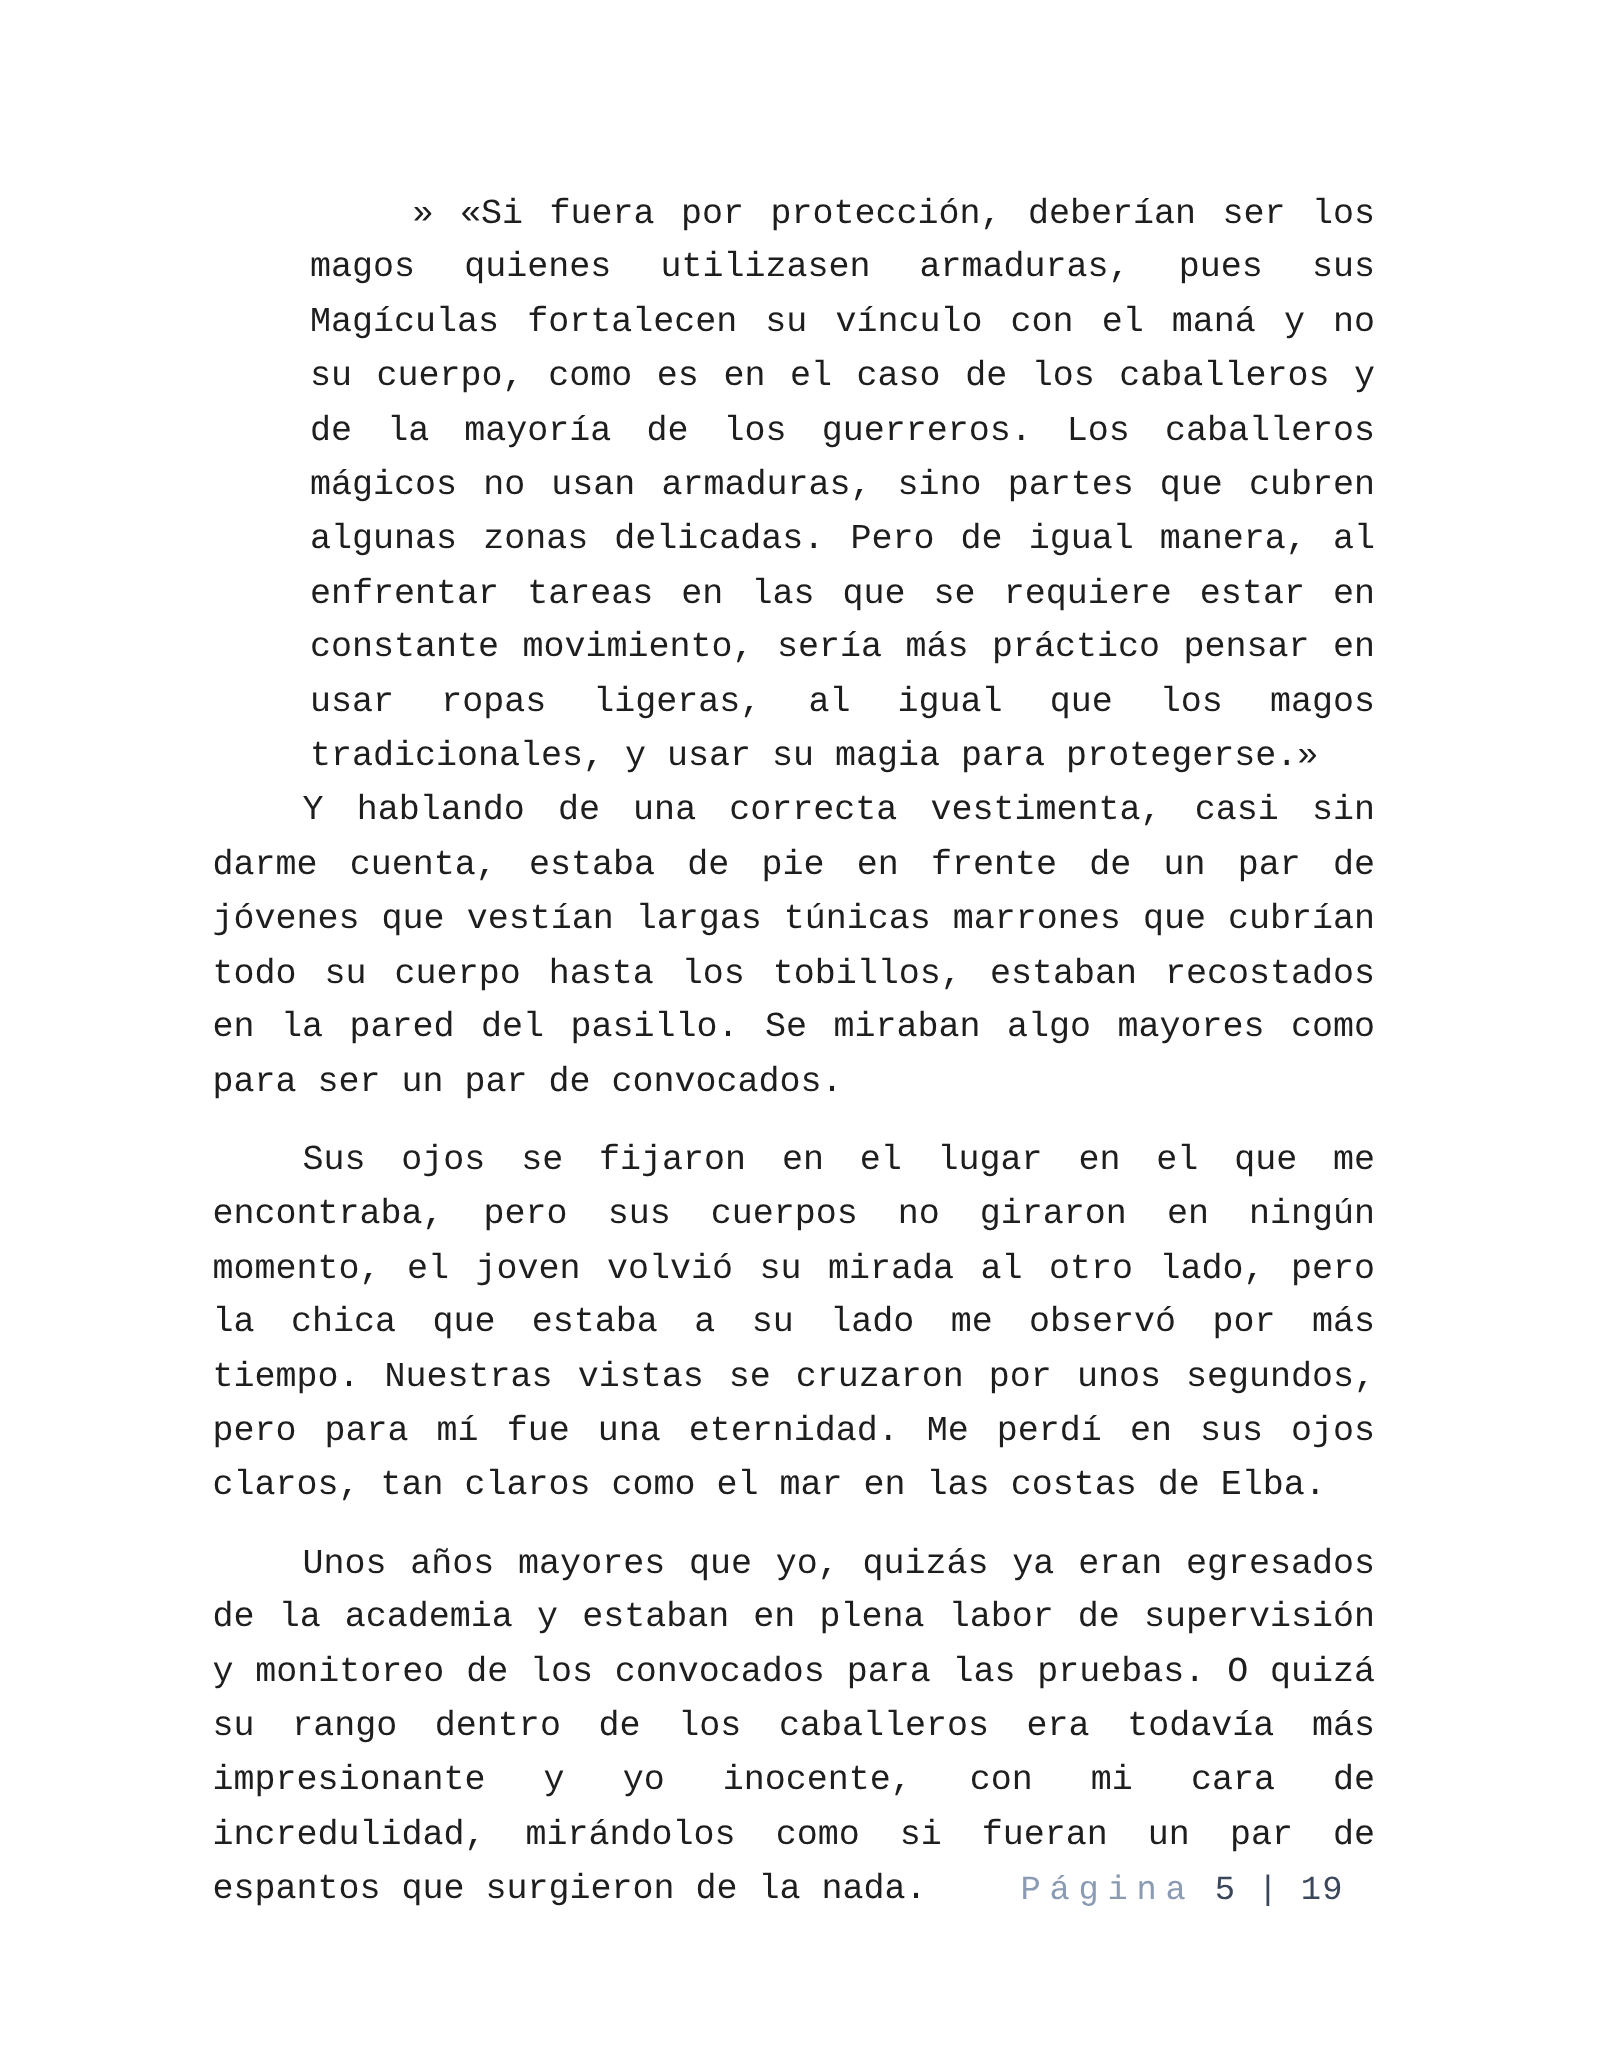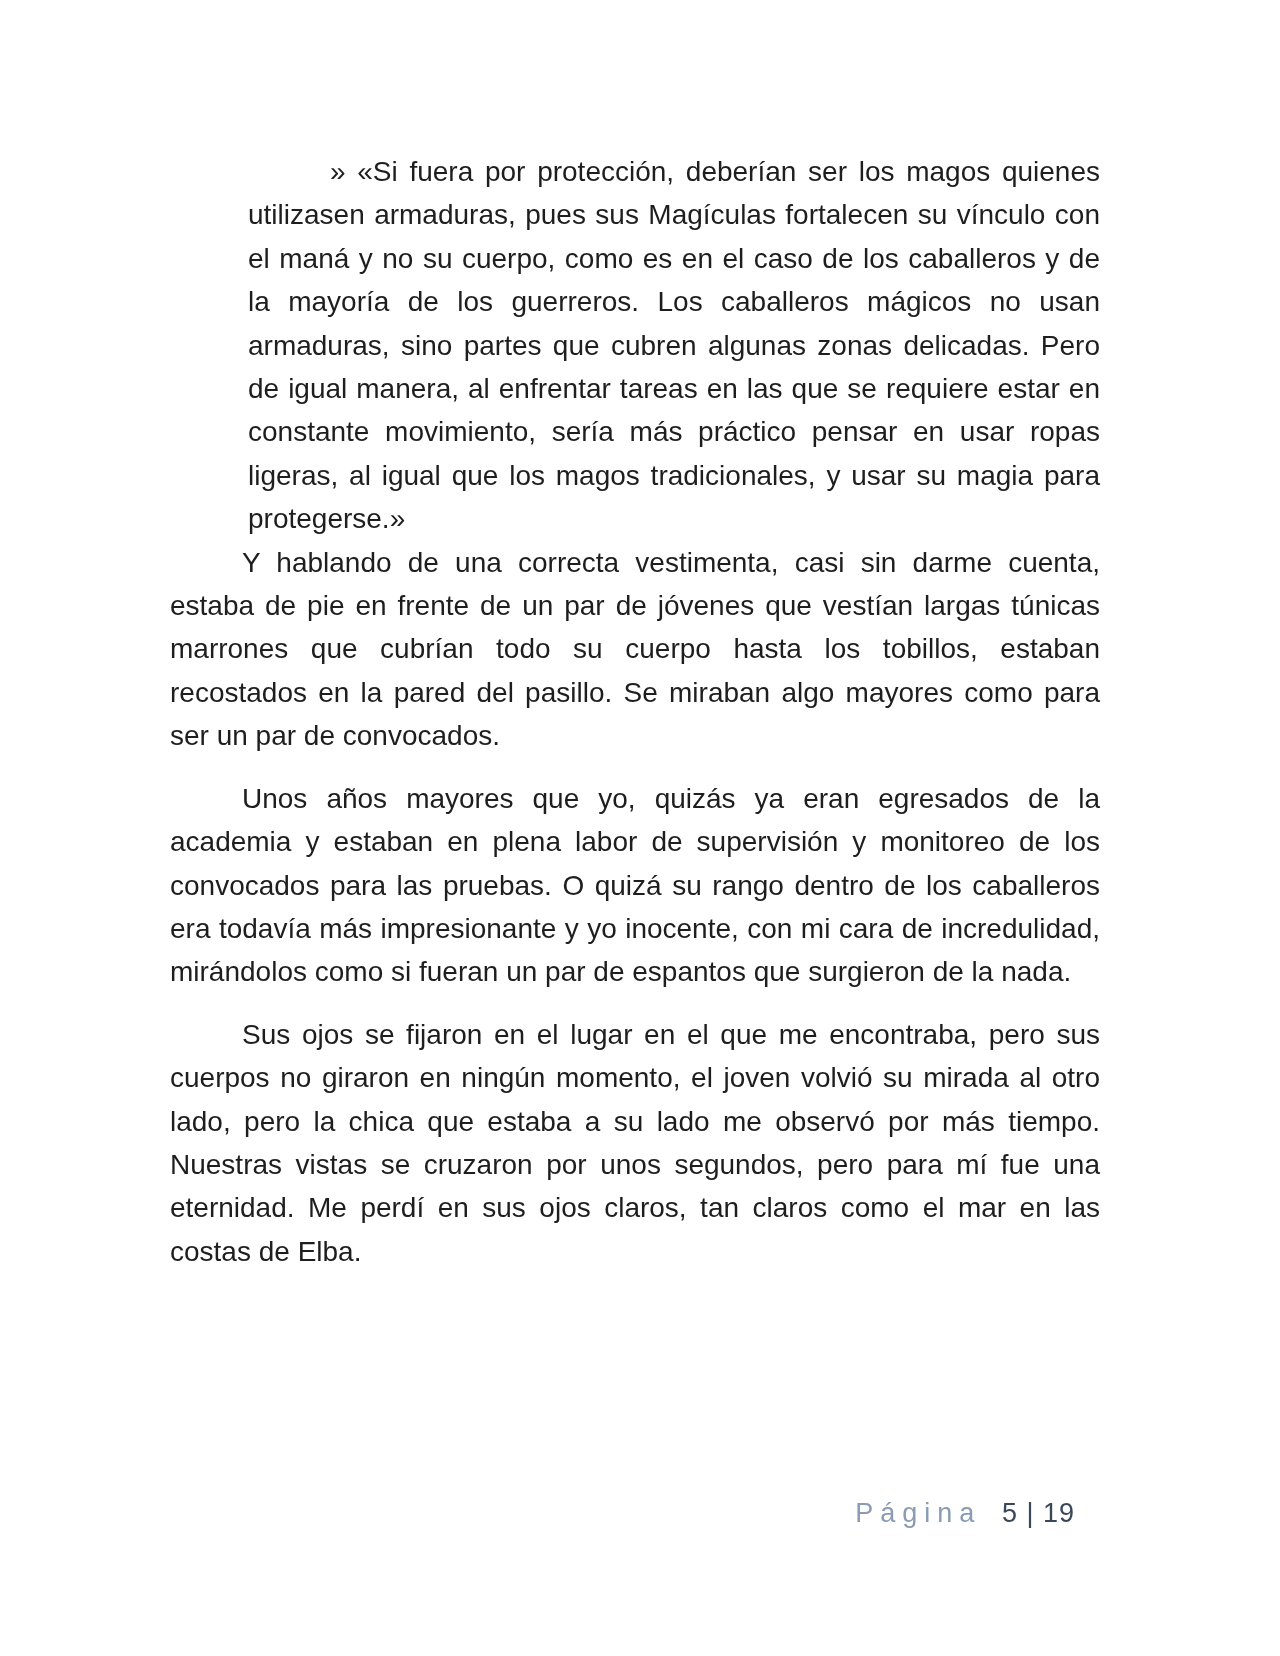--- a/index.html
+++ b/index.html
@@ -6,21 +6,21 @@
     margin: 0;
     padding: 0;
     background: #ffffff;
   }
   .page {
     position: relative;
     width: 1280px;
     height: 1656px;
     background: #ffffff;
     overflow: hidden;
-    font-family: Liberation Sans, sans-serif;
+    font-family: Liberation Mono, monospace;
   }
   .text-block {
     position: absolute;
     left: 170px;
     top: 150px;
     width: 930px;
     font-size: 28px;
     line-height: 43.4px;
     color: #1e1e1e;
     text-align: justify;
@@ -48,27 +48,26 @@
     font-size: 27px;
     white-space: nowrap;
   }
   .footer .label {
     color: var(--footer-label-color, #8a9bb3);
     letter-spacing: 7px;
   }
   .footer .nums {
     color: var(--footer-number-color, #3a465a);
     letter-spacing: 1px;
-    margin-left: 13px;
   }
 </style>
 </head>
 <body>
 
 <div class="page" style="background: rgb(255, 255, 255);">
   <div class="text-block" style="color: rgb(30, 30, 30);">
       <p class="para quote">» «Si fuera por protección, deberían ser los magos quienes utilizasen armaduras, pues sus Magículas fortalecen su vínculo con el maná y no su cuerpo, como es en el caso de los caballeros y de la mayoría de los guerreros. Los caballeros mágicos no usan armaduras, sino partes que cubren algunas zonas delicadas. Pero de igual manera, al enfrentar tareas en las que se requiere estar en constante movimiento, sería más práctico pensar en usar ropas ligeras, al igual que los magos tradicionales, y usar su magia para protegerse.»</p>
       <p class="para body">Y hablando de una correcta vestimenta, casi sin darme cuenta, estaba de pie en frente de un par de jóvenes que vestían largas túnicas marrones que cubrían todo su cuerpo hasta los tobillos, estaban recostados en la pared del pasillo. Se miraban algo mayores como para ser un par de convocados.</p>
+      <p class="para body">Sus ojos se fijaron en el lugar en el que me encontraba, pero sus cuerpos no giraron en ningún momento, el joven volvió su mirada al otro lado, pero la chica que estaba a su lado me observó por más tiempo. Nuestras vistas se cruzaron por unos segundos, pero para mí fue una eternidad. Me perdí en sus ojos claros, tan claros como el mar en las costas de Elba.</p>
       <p class="para body">Unos años mayores que yo, quizás ya eran egresados de la academia y estaban en plena labor de supervisión y monitoreo de los convocados para las pruebas. O quizá su rango dentro de los caballeros era todavía más impresionante y yo inocente, con mi cara de incredulidad, mirándolos como si fueran un par de espantos que surgieron de la nada.</p>
-      <p class="para body">Sus ojos se fijaron en el lugar en el que me encontraba, pero sus cuerpos no giraron en ningún momento, el joven volvió su mirada al otro lado, pero la chica que estaba a su lado me observó por más tiempo. Nuestras vistas se cruzaron por unos segundos, pero para mí fue una eternidad. Me perdí en sus ojos claros, tan claros como el mar en las costas de Elba.</p>
     </div>
   <div class="footer"><span class="label">Página</span> <span class="nums"><span>5</span> <span>|</span> <span>19</span></span></div>
 </div>
 
 </body></html>

